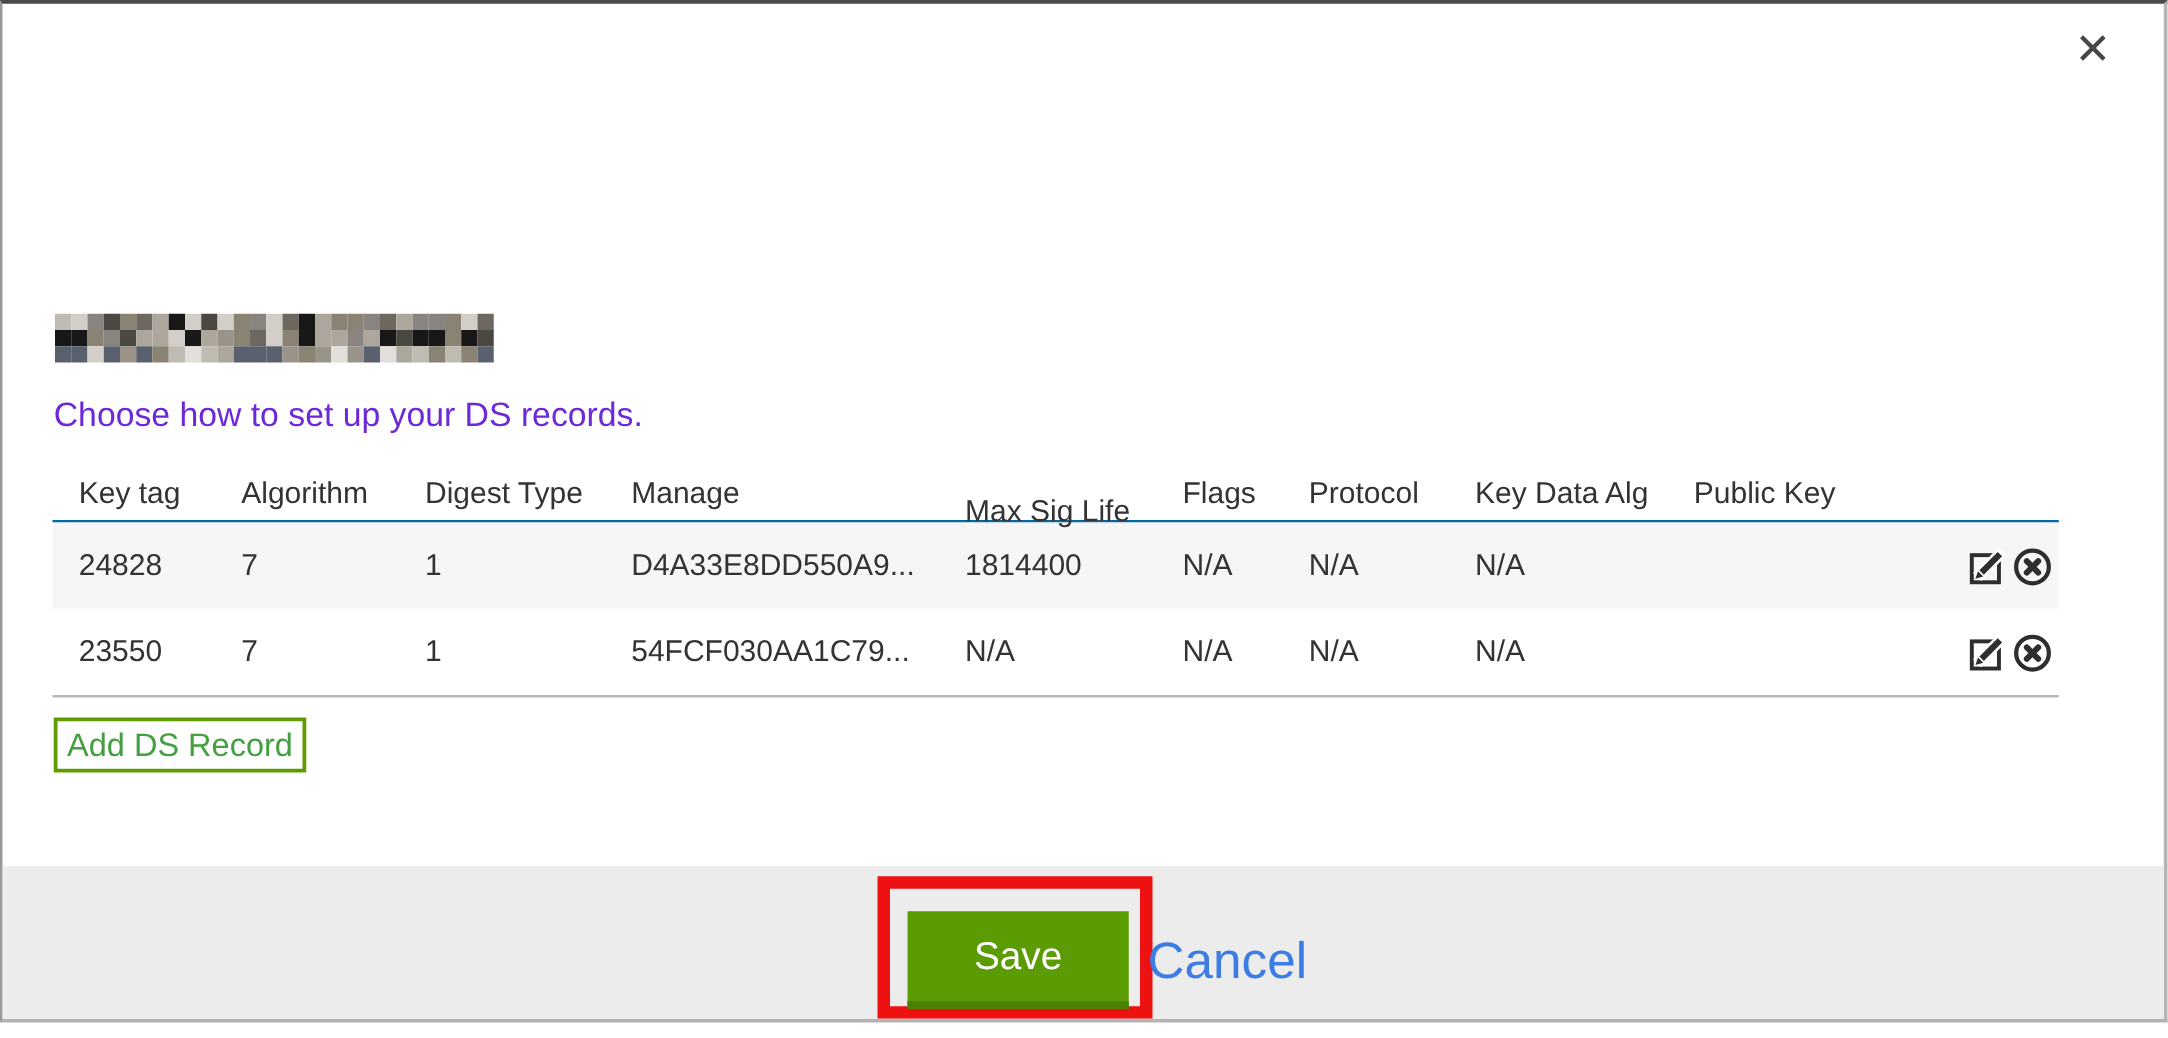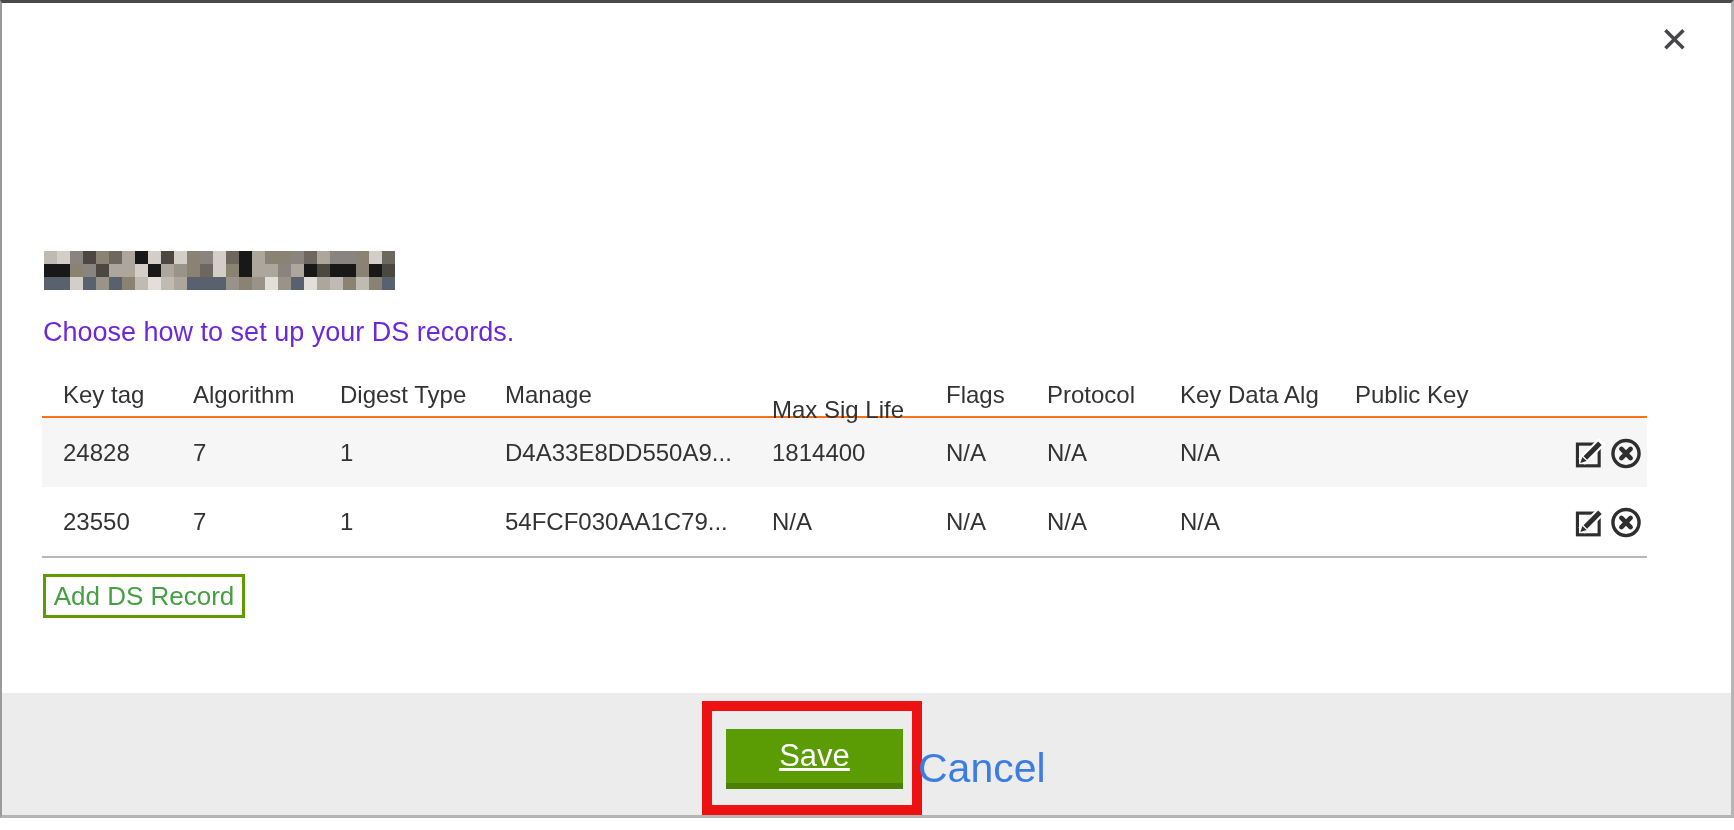--- a/index.html
+++ b/index.html
@@ -34,21 +34,21 @@
     font-family:inherit;
   }
   .mosaic{
     position:absolute;left:42px;top:248px;width:351px;font-size:0;line-height:0;
   }
   .mosaic span{display:inline-block;width:13px;height:13px;}
   .subtitle{position:absolute;left:41px;top:314px;font-size:27px;color:#6d28d9;}
   .ds-table{position:absolute;left:40px;top:370px;width:1605px;font-size:24px;}
   .thead{
     display:flex;align-items:center;height:45px;padding-left:21px;
-    border-bottom:2px solid #f97316;
+    border-bottom:2px solid #0369a1;
   }
   .tbody{border-bottom:2px solid #b7b7b7;}
   .row{display:flex;align-items:center;height:69px;padding-left:21px;}
   .row.alt{background:#f6f6f6;}
   .cell{flex:0 0 auto;overflow:hidden;white-space:nowrap;}
   .actions{
     margin-left:auto;display:flex;align-items:center;gap:2px;padding-right:4px;
   }
   .icon-btn{
     background:none;border:none;padding:0;margin:0;cursor:pointer;line-height:0;
@@ -61,24 +61,24 @@
     font-family:inherit;
   }
   .footer{
     position:absolute;left:0;right:0;top:690px;bottom:0;background:#ececec;
   }
   .red-annotation{
     position:absolute;left:700px;top:8px;width:220px;height:114px;
     border:10px solid var(--annotation-red);pointer-events:none;
   }
   .save-btn{
-    position:absolute;left:724px;top:36px;width:177px;height:60px;
+    position:absolute;left:724px;top:36px;width:177px;height:78px;
     background:var(--accent-green);border:none;
     border-bottom:6px solid var(--accent-green-dark);
-    color:#fff;font-size:31px;cursor:pointer;font-family:inherit;text-decoration:underline;
+    color:#fff;font-size:31px;cursor:pointer;font-family:inherit;
   }
   .cancel-link{
     position:absolute;left:916px;top:52px;font-size:41px;
     color:var(--link-blue);text-decoration:none;cursor:pointer;
   }
 </style>
 </head>
 <body>
 
 <div class="window">

